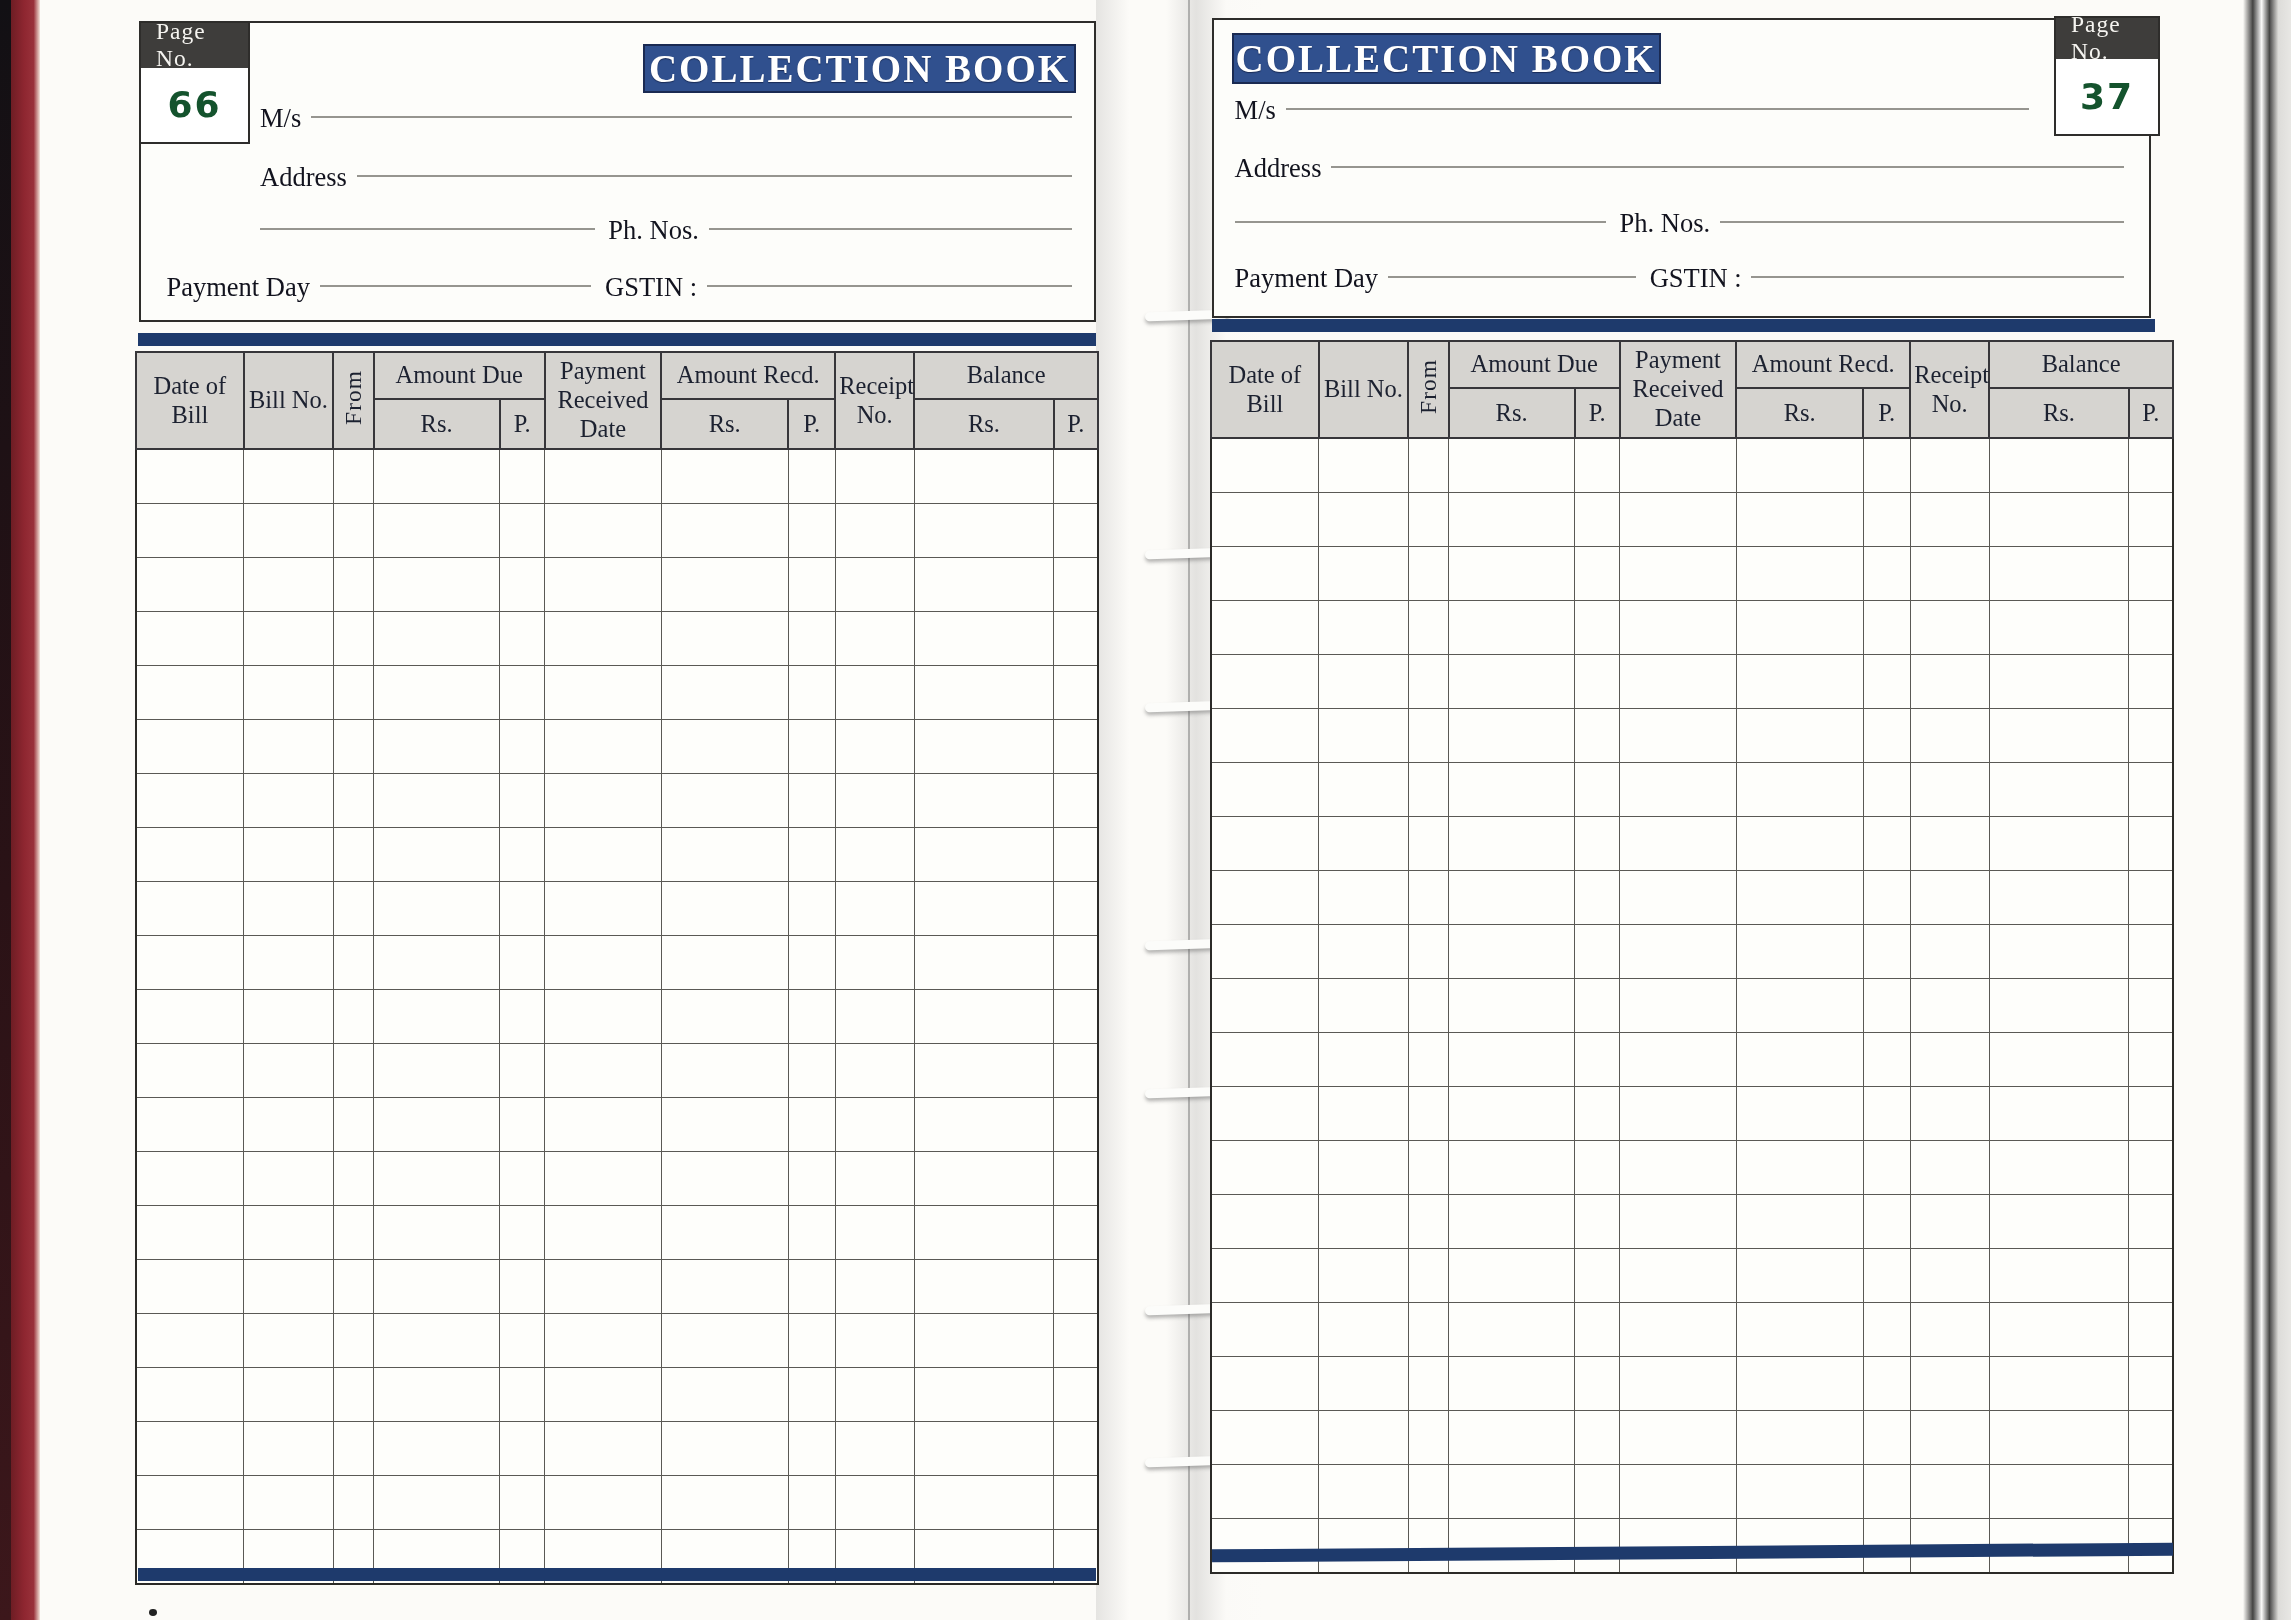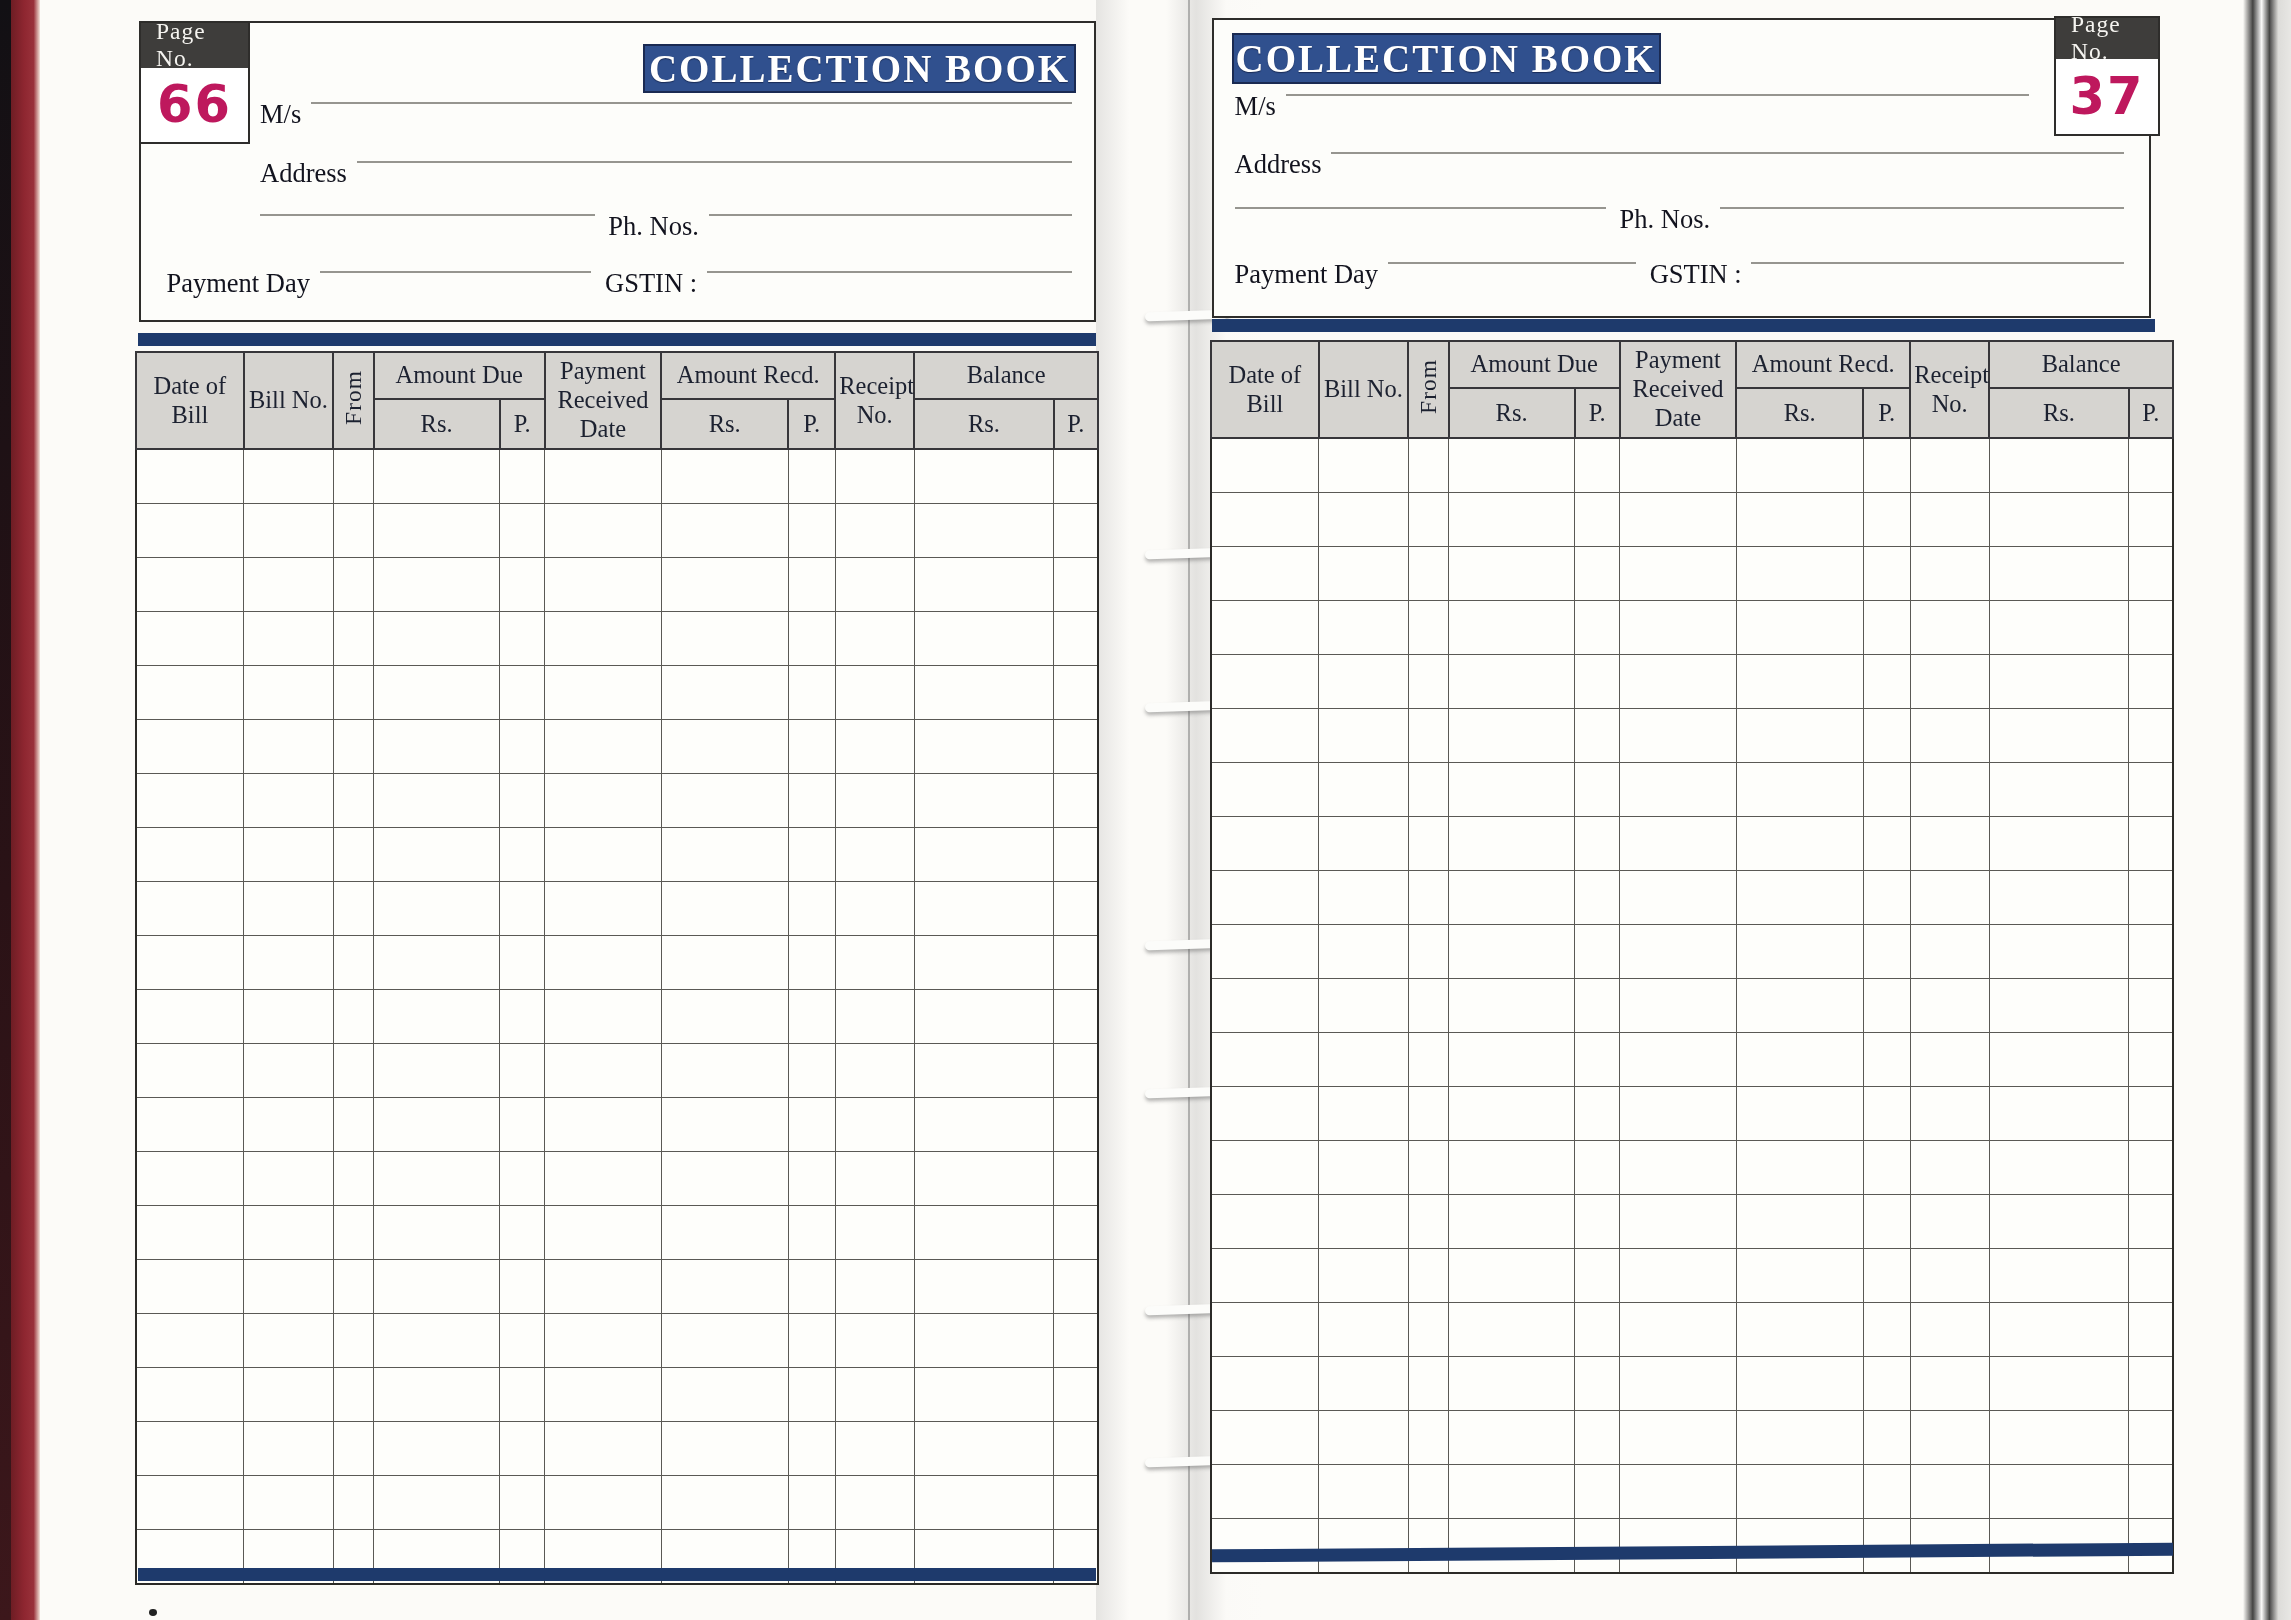--- a/index.html
+++ b/index.html
@@ -29,28 +29,28 @@
   
   .hbox{position:absolute;border:2px solid #2e2d2b;background:#fdfdfa;box-sizing:border-box;}
   .hbox-left{left:139px;top:20.6px;width:957px;height:301px;}
   .hbox-right{left:1212px;top:17.6px;width:939px;height:300px;}
 
   .pageno{position:absolute;border:2px solid #2e2d2b;background:#ffffff;box-sizing:border-box;
           display:flex;flex-direction:column;}
   .pageno-head{height:45px;background:#3e3d3b;color:#f5f4f0;display:flex;align-items:center;justify-content:center;
                font-size:23.5px;letter-spacing:1px;padding-left:15px;}
   .pageno-num{flex:1;display:flex;align-items:center;justify-content:center;
-              font-family:"DejaVu Sans", sans-serif;font-weight:bold;font-size:51px;color:#be185d;letter-spacing:2px;}
+              font-family:"DejaVu Sans", sans-serif;font-weight:bold;font-size:36px;color:#14532d;letter-spacing:2px;}
 
   .banner{position:absolute;background:#30508e;border:2.9px solid #1a2a52;box-sizing:border-box;
           display:flex;align-items:center;justify-content:center;color:#ffffff;
           font-weight:bold;font-size:39px;letter-spacing:2px;white-space:nowrap;
           text-shadow:0 1px 1px rgba(10,20,50,.6);}
 
-  .frow{position:absolute;display:flex;align-items:flex-start;height:35px;font-size:26.5px;color:#12131e;}
+  .frow{position:absolute;display:flex;align-items:center;height:35px;font-size:26.5px;color:#12131e;}
   .frow .lbl{white-space:nowrap;line-height:1;}
   .frow .line{flex:1;border-bottom:2px solid #96958f;margin:0 0 3.9px 9.8px;height:1px;}
   .frow .line.first{margin-left:0;}
   .frow .lbl.mid{margin-left:13.7px;}
 
   .bar{position:absolute;height:12.7px;background:#1e3a6c;}
 
   
   table.ledger{position:absolute;border-collapse:collapse;table-layout:fixed;width:964px;
                background:#fefefb;border:2.9px solid #2b2a27;}

